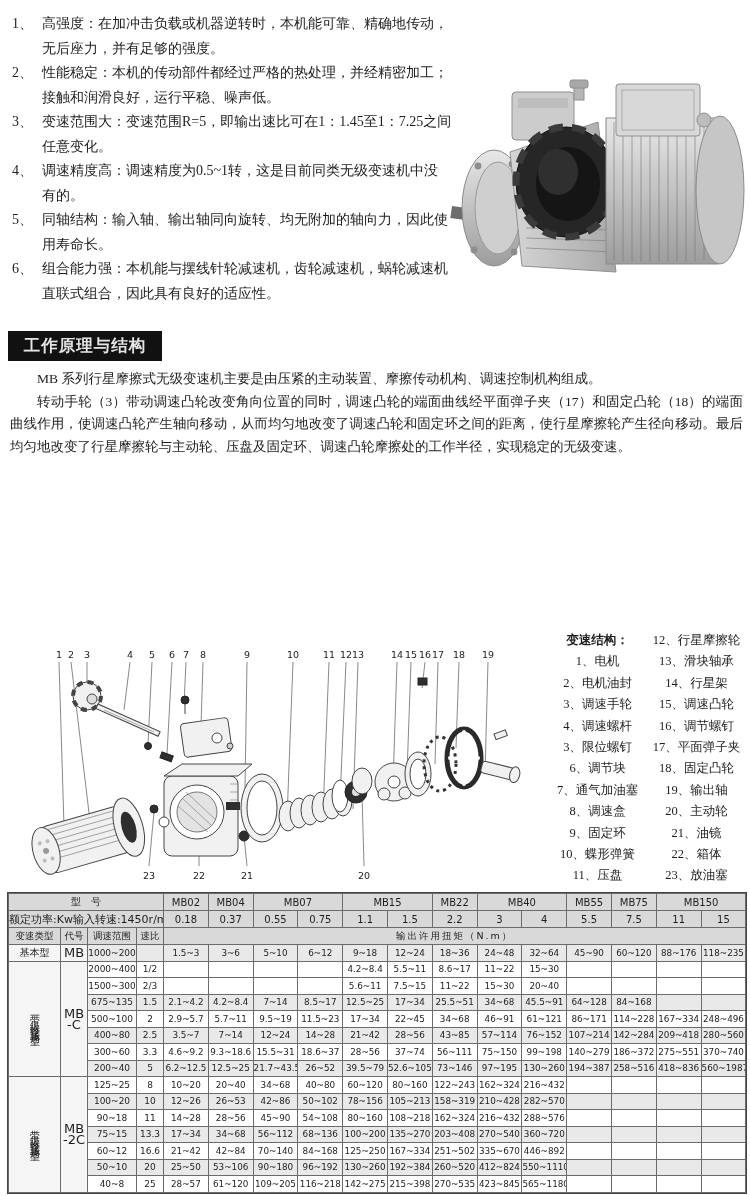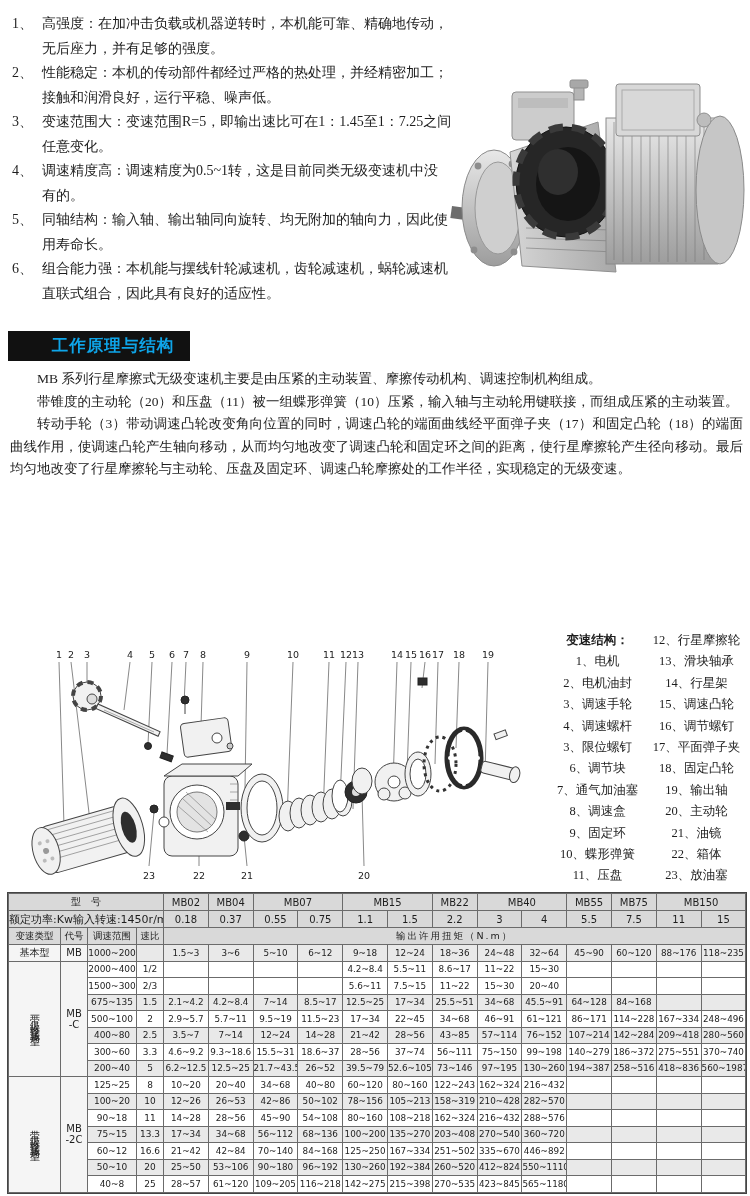--- a/index.html
+++ b/index.html
@@ -10,22 +10,22 @@
   .features{position:absolute;left:12px;top:12px;width:440px;font-size:14px;line-height:24.5px;}
   .feature{display:flex;}
   .feature .num{flex:0 0 30px;}
   .feature .txt{flex:1;}
 
   
   .photo{position:absolute;left:448px;top:60px;width:298px;height:230px;}
 
   
   .section-bar{position:absolute;left:8px;top:331px;width:154px;height:30px;background:#111;
-    color:#0ea5e9;font-family:Liberation Sans, sans-serif;font-weight:bold;
-    font-size:16.5px;display:flex;align-items:center;justify-content:center;letter-spacing:1px;padding-left:28px;}
+    color:#e5e5e5;font-family:Liberation Sans, sans-serif;font-weight:bold;
+    font-size:16.5px;display:flex;align-items:center;justify-content:center;letter-spacing:1px;}
 
   
   .principle{position:absolute;left:10px;top:368px;width:733px;font-size:13.5px;
     line-height:22.6px;text-align:justify;}
   .principle p{margin:0;text-indent:2em;}
 
   
   .diagram{position:absolute;left:4px;top:626px;width:540px;height:264px;}
   .diagram text{font-family:"DejaVu Sans","Liberation Sans",sans-serif;font-size:9.5px;fill:#222;}
   .lead{stroke:#555;stroke-width:.7;fill:none;}
@@ -46,21 +46,21 @@
     font-family:"DejaVu Sans","Liberation Sans",sans-serif;}
   th,td{border:1px solid #6b6b6b;text-align:center;padding:0;overflow:hidden;
     white-space:nowrap;font-weight:normal;}
   thead th{background:#d9d9d9;height:16px;font-size:10px;}
   thead tr.r3 th{font-size:9.5px;}
   thead th.torque{font-size:11px;letter-spacing:2px;}
   tbody td{height:15.5px;font-size:8.8px;background:#fff;}
   tbody tr.stripe td{background:#e9e9e9;}
   td.typ{background:#f5f5f5!important;font-size:10px;}
   td.typv{writing-mode:vertical-lr;text-orientation:upright;letter-spacing:3px;padding:2px 0;}
-  td.code{background:#f5f5f5!important;font-size:10px;white-space:pre-line;line-height:11px;}
+  td.code{background:#f5f5f5!important;font-size:13px;white-space:pre-line;line-height:11px;}
   td.rng,td.ratio{font-size:9px;}
   table{outline:1.5px solid #444;}
 </style>
 </head>
 <body>
 
 <div id="page">
 
   <div class="features">
       <div class="feature">
@@ -144,21 +144,20 @@
 
     <rect x="168" y="24" width="84" height="52" rx="3" fill="#d8d8d8" stroke="#8f8f8f"></rect>
     <rect x="174" y="30" width="72" height="40" fill="none" stroke="#aaa"></rect>
     <circle cx="256" cy="60" r="7" fill="#bdbdbd" stroke="#8f8f8f"></circle>
   </svg>
 
   <div class="section-bar">工作原理与结构</div>
 
   <div class="principle">
       <p>MB 系列行星摩擦式无级变速机主要是由压紧的主动装置、摩擦传动机构、调速控制机构组成。</p>
-      <p>带锥度的主动轮（20）和压盘（11）被一组蝶形弹簧（10）压紧，输入轴与主动轮用键联接，而组成压紧的主动装置。</p>
       <p>转动手轮（3）带动调速凸轮改变角向位置的同时，调速凸轮的端面曲线经平面弹子夹（17）和固定凸轮（18）的端面曲线作用，使调速凸轮产生轴向移动，从而均匀地改变了调速凸轮和固定环之间的距离，使行星摩擦轮产生径向移动。最后均匀地改变了行星摩擦轮与主动轮、压盘及固定环、调速凸轮摩擦处的工作半径，实现稳定的无级变速。</p>
     </div>
 
   <svg class="diagram" viewBox="0 0 540 264">
 
     <g class="lead">
       <path d="M55,36 L60,200"></path>
         <path d="M67,36 L88,212"></path>
         <path d="M83,36 L83,60"></path>
       <path d="M126,36 L120,84"></path>

